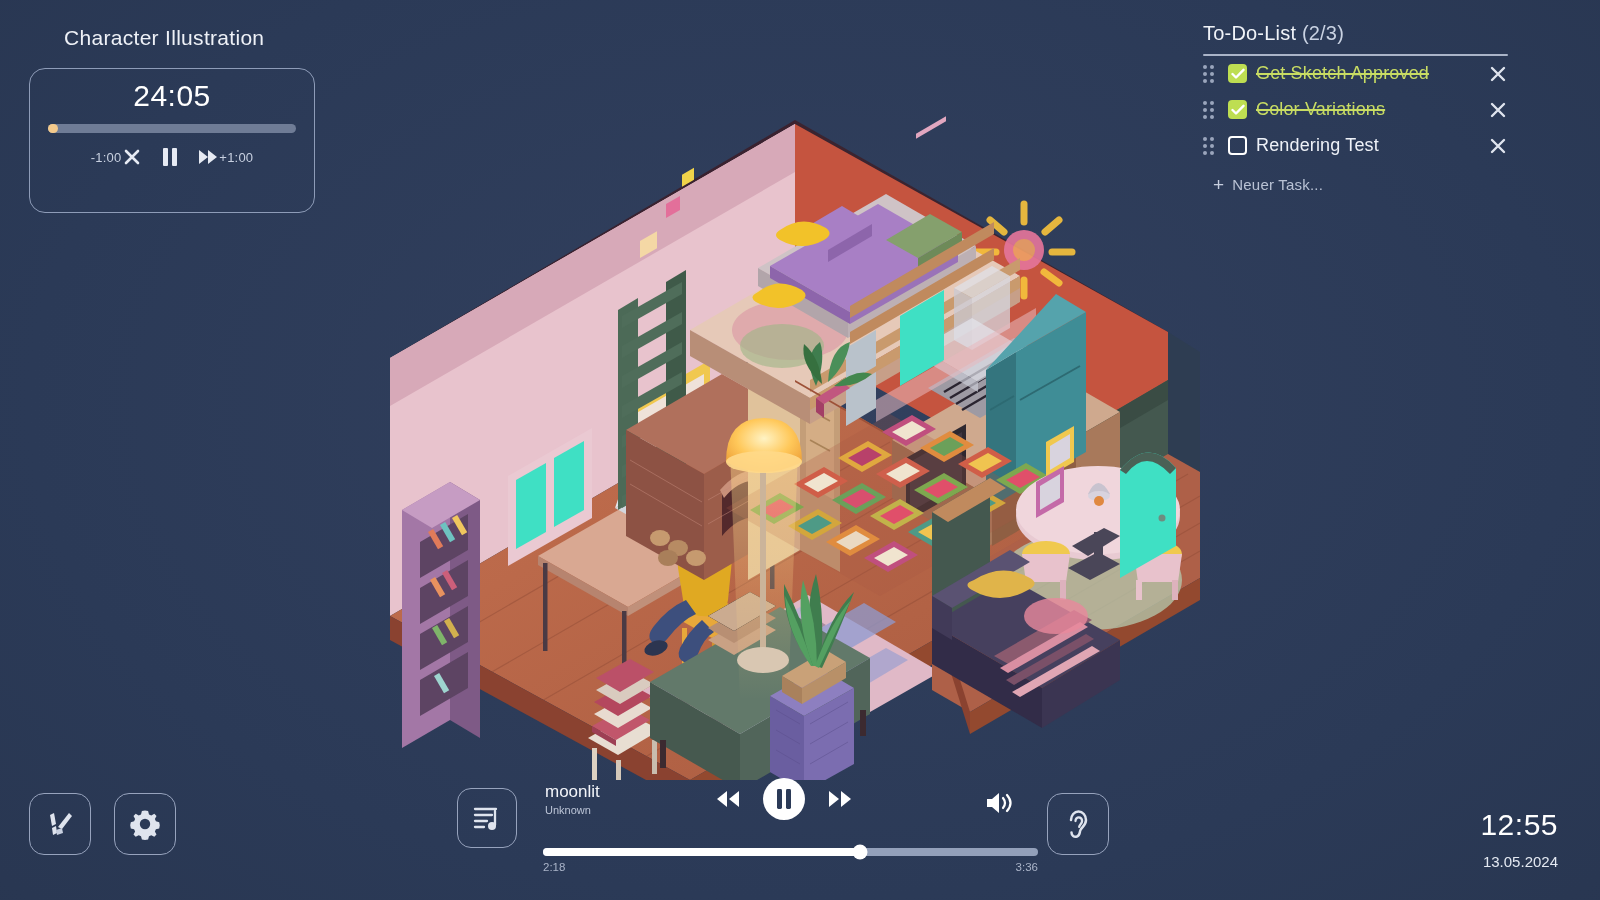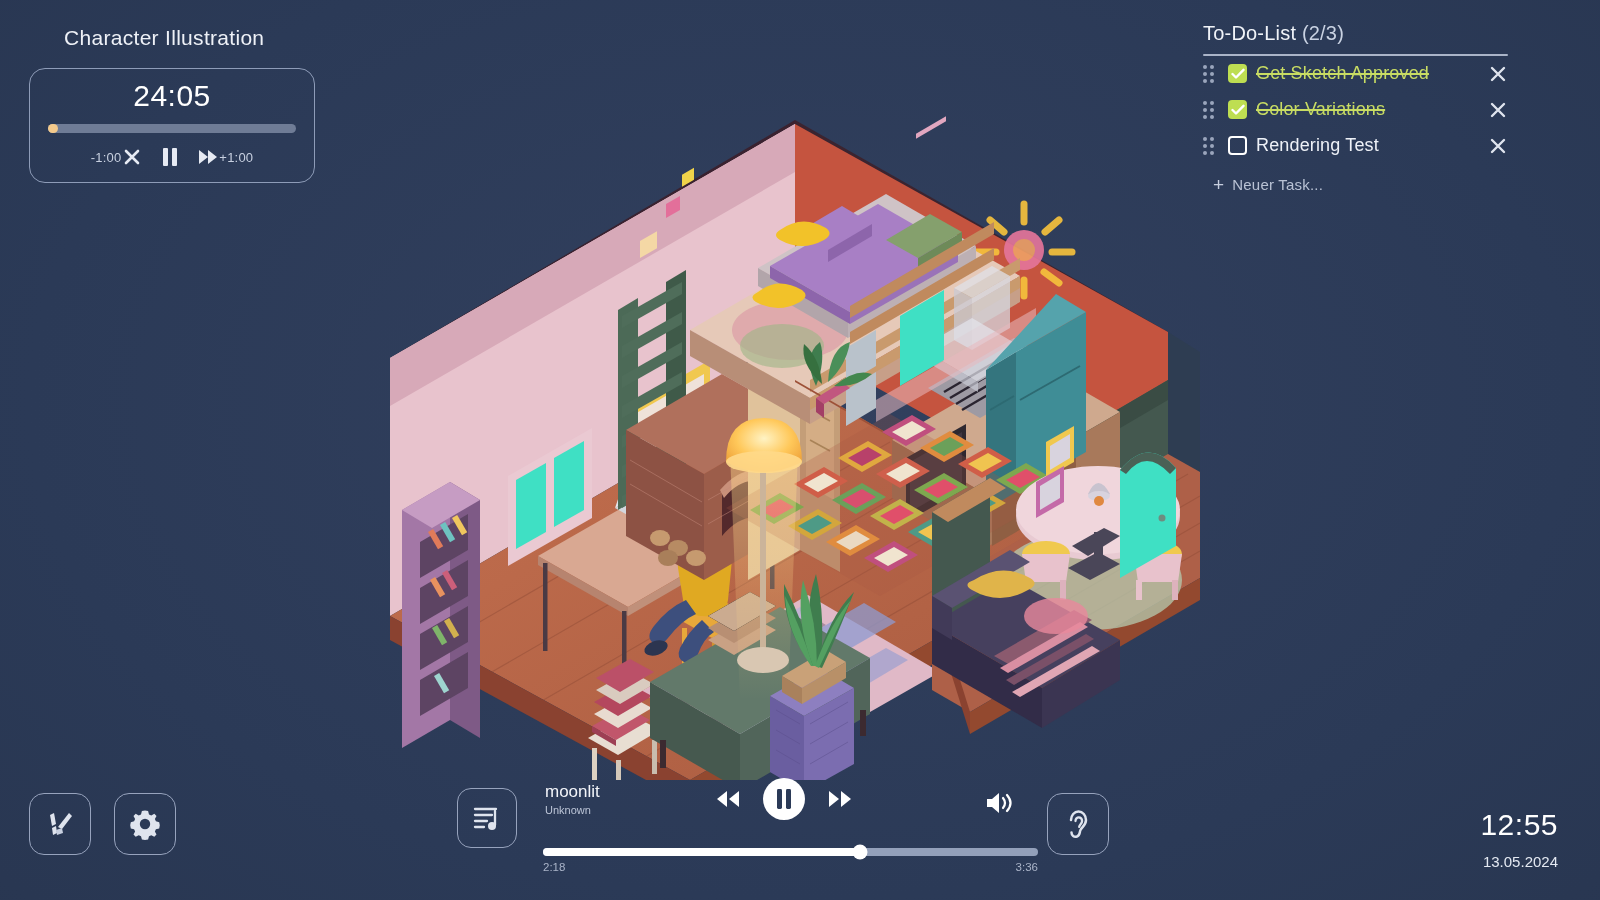--- a/index.html
+++ b/index.html
@@ -21,21 +21,21 @@
   
   .project-title {
     position:absolute; left:64px; top:26px;
     font-size:21px; font-weight:400; letter-spacing:.3px;
     color:#eef1f7;
   }
 
   
   .timer-card {
     position:absolute; left:29px; top:68px;
-    width:286px; height:115px;
+    width:286px; height:145px;
     border:1.6px solid #8e9cb8; border-radius:16px;
     padding:10px 18px 0 18px;
   }
   .timer-time {
     text-align:center; font-size:30px; font-weight:500;
     letter-spacing:.5px; color:#fff; line-height:34px;
   }
   .timer-track {
     position:relative; margin-top:11px;
     height:9px; border-radius:5px; background:#6f7c96;

